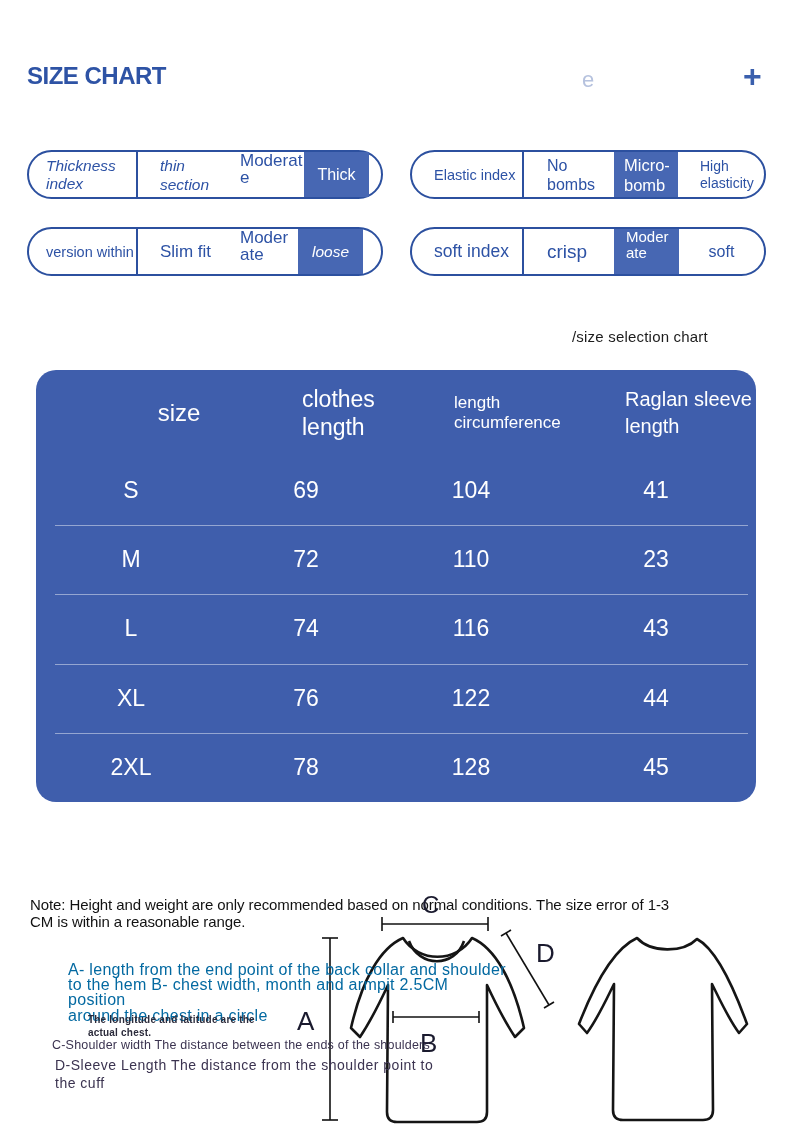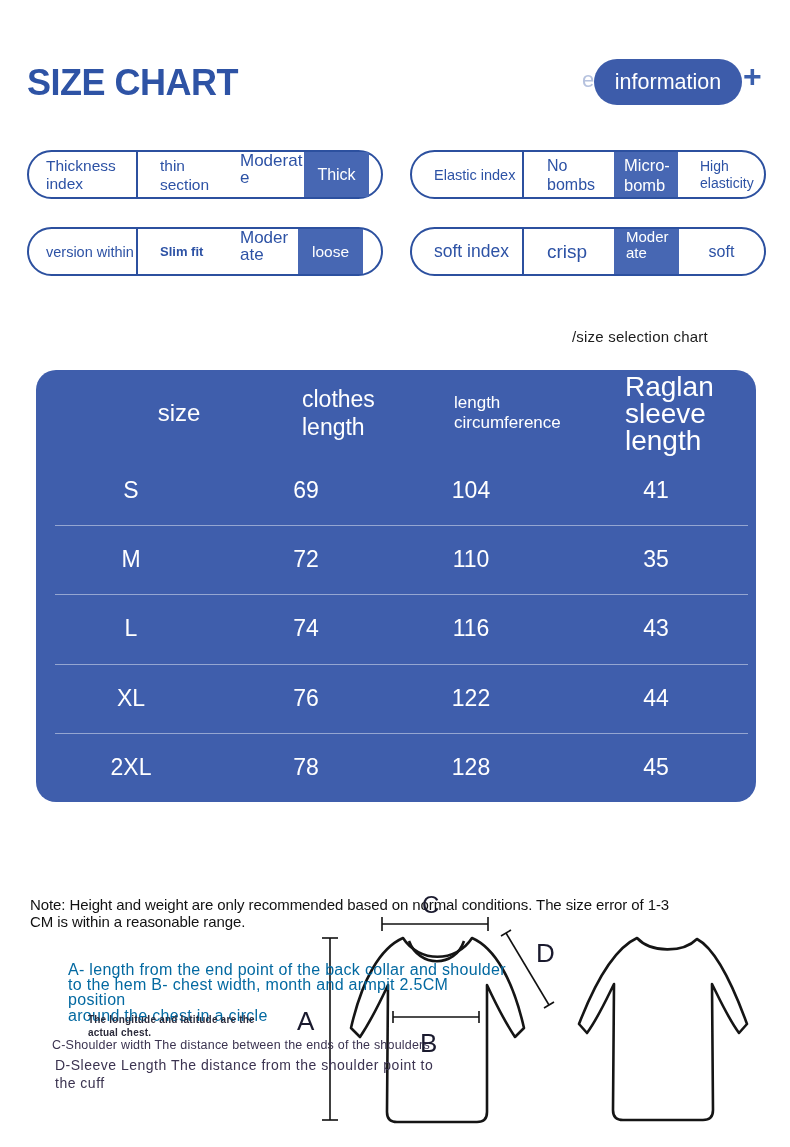--- a/index.html
+++ b/index.html
@@ -1,21 +1,21 @@
 <!DOCTYPE html>
 <html><head>
 <meta charset="utf-8">
 <style>
   * { margin:0; padding:0; box-sizing:border-box; }
   html,body { background:#fff; }
   body { font-family:"Liberation Sans", sans-serif; }
   .page { position:relative; width:790px; height:1147px; background:#fff; overflow:hidden; }
 
   
-  .title { position:absolute; left:27px; top:62px; font-size:36px; font-weight:700;
+  .title { position:absolute; left:27px; top:62px; font-size:24px; font-weight:700;
            letter-spacing:-0.5px; color:#2e53a5; }
   .pill { position:absolute; left:594px; top:59px; width:148px; height:46px;
           background:#3d5caa; border-radius:23px; display:flex; align-items:center;
           justify-content:center; color:#fff; font-size:21.5px; }
   .pill-prefix { position:absolute; left:582px; top:67px; font-size:22px; color:#b6c2de; z-index:2; }
   .plus { position:absolute; left:743px; top:58px; font-size:32px; font-weight:700; color:#3a5fad; }
 
   
   .ibar { position:absolute; width:356px; height:49px; border:2px solid #2c509f;
           border-radius:26px; display:flex; color:#2d52a5; background:#fff; }
@@ -26,22 +26,22 @@
   .w92{flex:0 0 92px;} .w90{flex:0 0 90px;} .w68{flex:0 0 68px;} .w65{flex:0 0 65px;} .w64{flex:0 0 64px;}
   .grow{flex:1 1 auto;border-radius:15px;}
   .tail{flex:0 0 18px;}
   .hl { background:#4767b3; color:#fff; justify-content:center; }
   .pushdown { align-items:flex-start; font-size:17px; line-height:17px; }
   .pushdown span { display:block; word-break:break-all; }
   .pw64 { width:64px; } .pw56 { width:56px; }
   .hl.pushdown { justify-content:flex-start; padding-left:12px; font-size:15px; line-height:16px; }
   .hl.pushdown span { width:48px; }
   .padl22 { padding-left:22px; } .padl23 { padding-left:23px; } .padl10 { padding-left:10px; }
-  .fs15 { font-size:15.5px; line-height:19px; }
-  .fs17 { font-size:13px;font-weight:bold; }
+  .fs15 { font-size:15.5px; line-height:19px;font-style:italic; }
+  .fs17 { font-size:17px; }
   .fs14 { font-size:14.5px; }
   .fs16 { font-size:16px; line-height:19px; }
   .fs165 { font-size:16.5px; line-height:20px; }
   .fs14l { font-size:14px; line-height:16.5px; }
   .fs175 { font-size:17.5px; }
   .fs19 { font-size:19px; }
   .ctr { justify-content:center; }
   .lbl2 { line-height:17.5px; }
 
   
@@ -49,21 +49,21 @@
 
   
   .size-table { position:absolute; left:36px; top:370px; width:720px; height:432px;
                 background:#3f5eac; border-radius:20px; color:#fff; }
   .t-header { display:grid; grid-template-columns:190px 160px 170px 200px; height:86px;padding-left:48px; }
   .th { display:flex; align-items:center; justify-content:center; }
   .th span { display:block; text-align:left; }
   .th0 span { font-size:24px; }
   .th1 span { width:104px; font-size:23px; line-height:28px; }
   .th2 span { width:130px; font-size:17px; line-height:20px; }
-  .th3 span { width:158px; font-size:28px; line-height:27px; }
+  .th3 span { width:158px; font-size:20px; line-height:27px; }
   .t-body { height:346px; }
   .trow { position:relative; display:grid; grid-template-columns:190px 160px 170px 200px;
           height:69.2px; }
   .trow + .trow::before { content:""; position:absolute; left:19px; right:8px; top:0;
           height:1px; background:rgba(255,255,255,0.45); }
   .td { display:flex; align-items:center; justify-content:center; font-size:23px; }
 
   
   .note { position:absolute; left:30px; top:897px; width:740px; font-size:15px;
           line-height:16.5px; letter-spacing:-0.1px; color:#121212; white-space:pre-line; }
@@ -81,23 +81,20 @@
   .mletter { font-family:"Liberation Sans", sans-serif; font-size:26px; fill:#1a1a2e; }
   .mletter-c { font-size:24px; }
 </style>
 </head>
 <body>
 
 <div class="page">
 
   <div class="title">SIZE CHART</div>
   <span class="pill-prefix">e</span>
-  <div class="pill">
-    <span>information</span>
-  </div>
   <div class="plus">+</div>
 
   <div class="ibar" style="left:27px; top:150px;">
     <div class="ibar-label fs15 lbl2">
       <span>Thickness index</span>
       </div>
     <div class="cell w92 padl22 fs15">
       <span>thin section</span>
       </div>
     <div class="cell w68 pushdown padl10">
@@ -176,21 +173,21 @@
       <div class="trow">
         <div class="td">S</div>
         <div class="td">69</div>
         <div class="td">104</div>
         <div class="td">41</div>
       </div>
       <div class="trow">
         <div class="td">M</div>
         <div class="td">72</div>
         <div class="td">110</div>
-        <div class="td">35</div>
+        <div class="td">23</div>
       </div>
       <div class="trow">
         <div class="td">L</div>
         <div class="td">74</div>
         <div class="td">116</div>
         <div class="td">43</div>
       </div>
       <div class="trow">
         <div class="td">XL</div>
         <div class="td">76</div>

